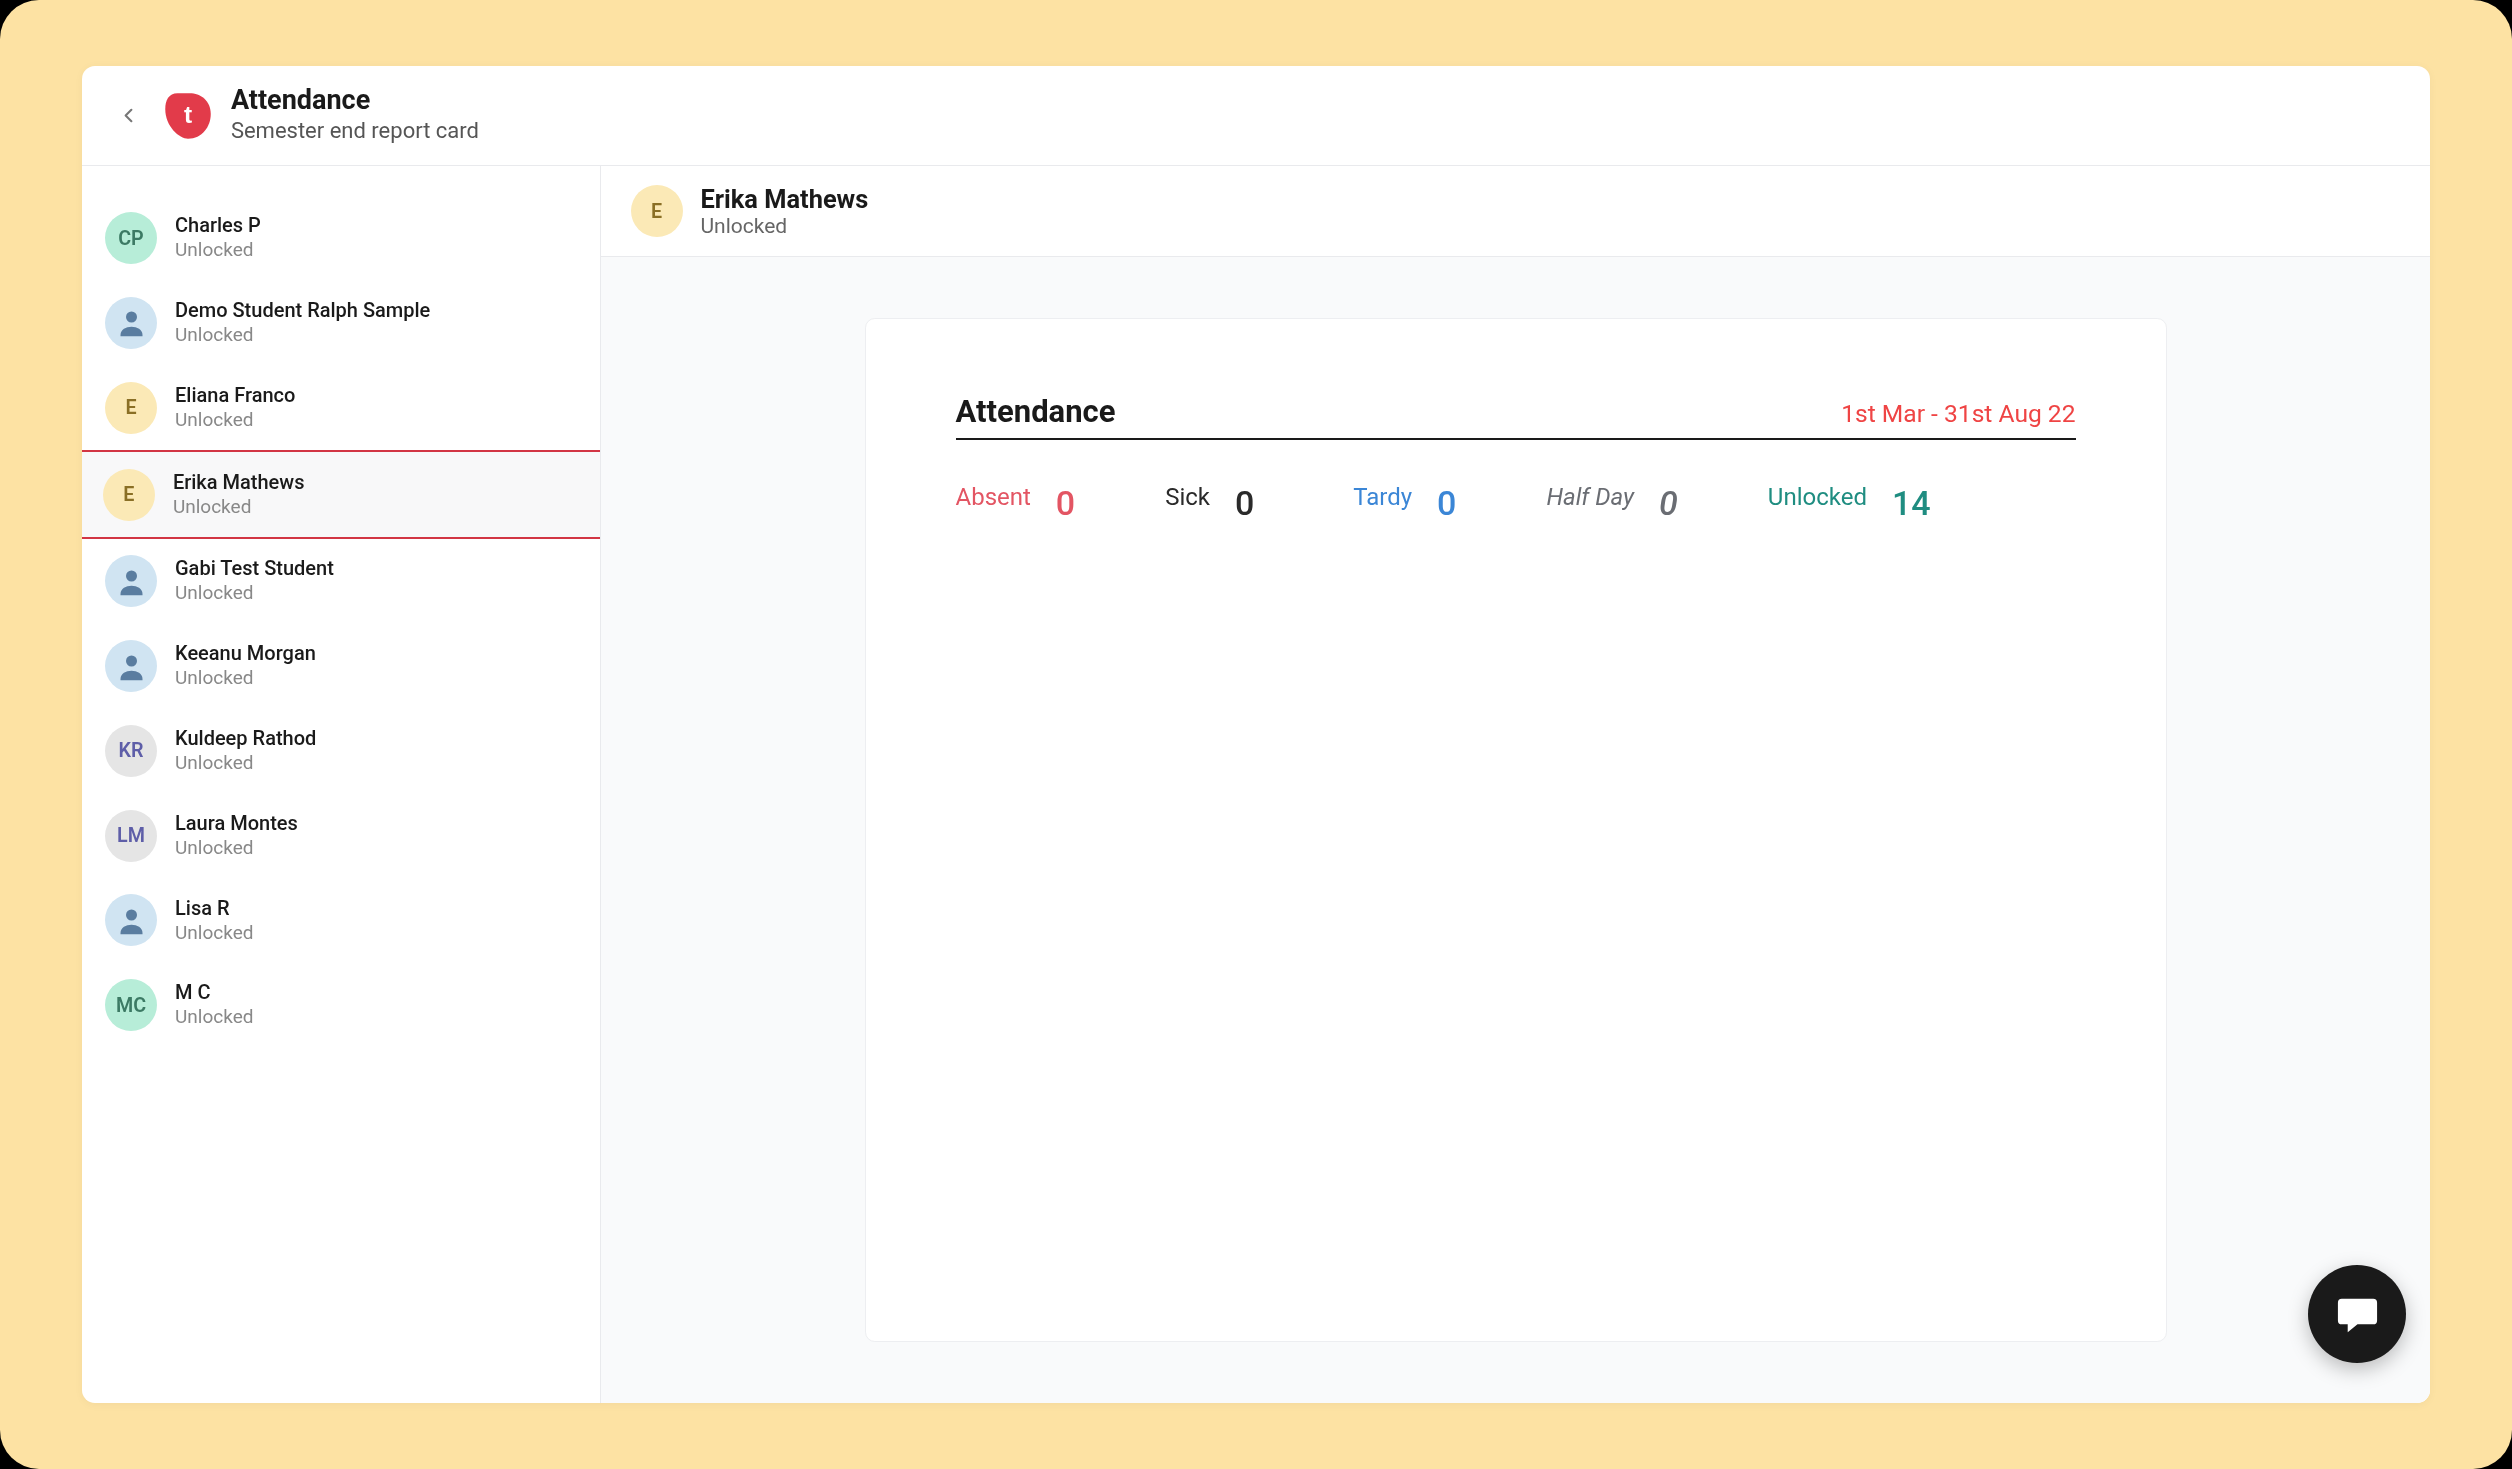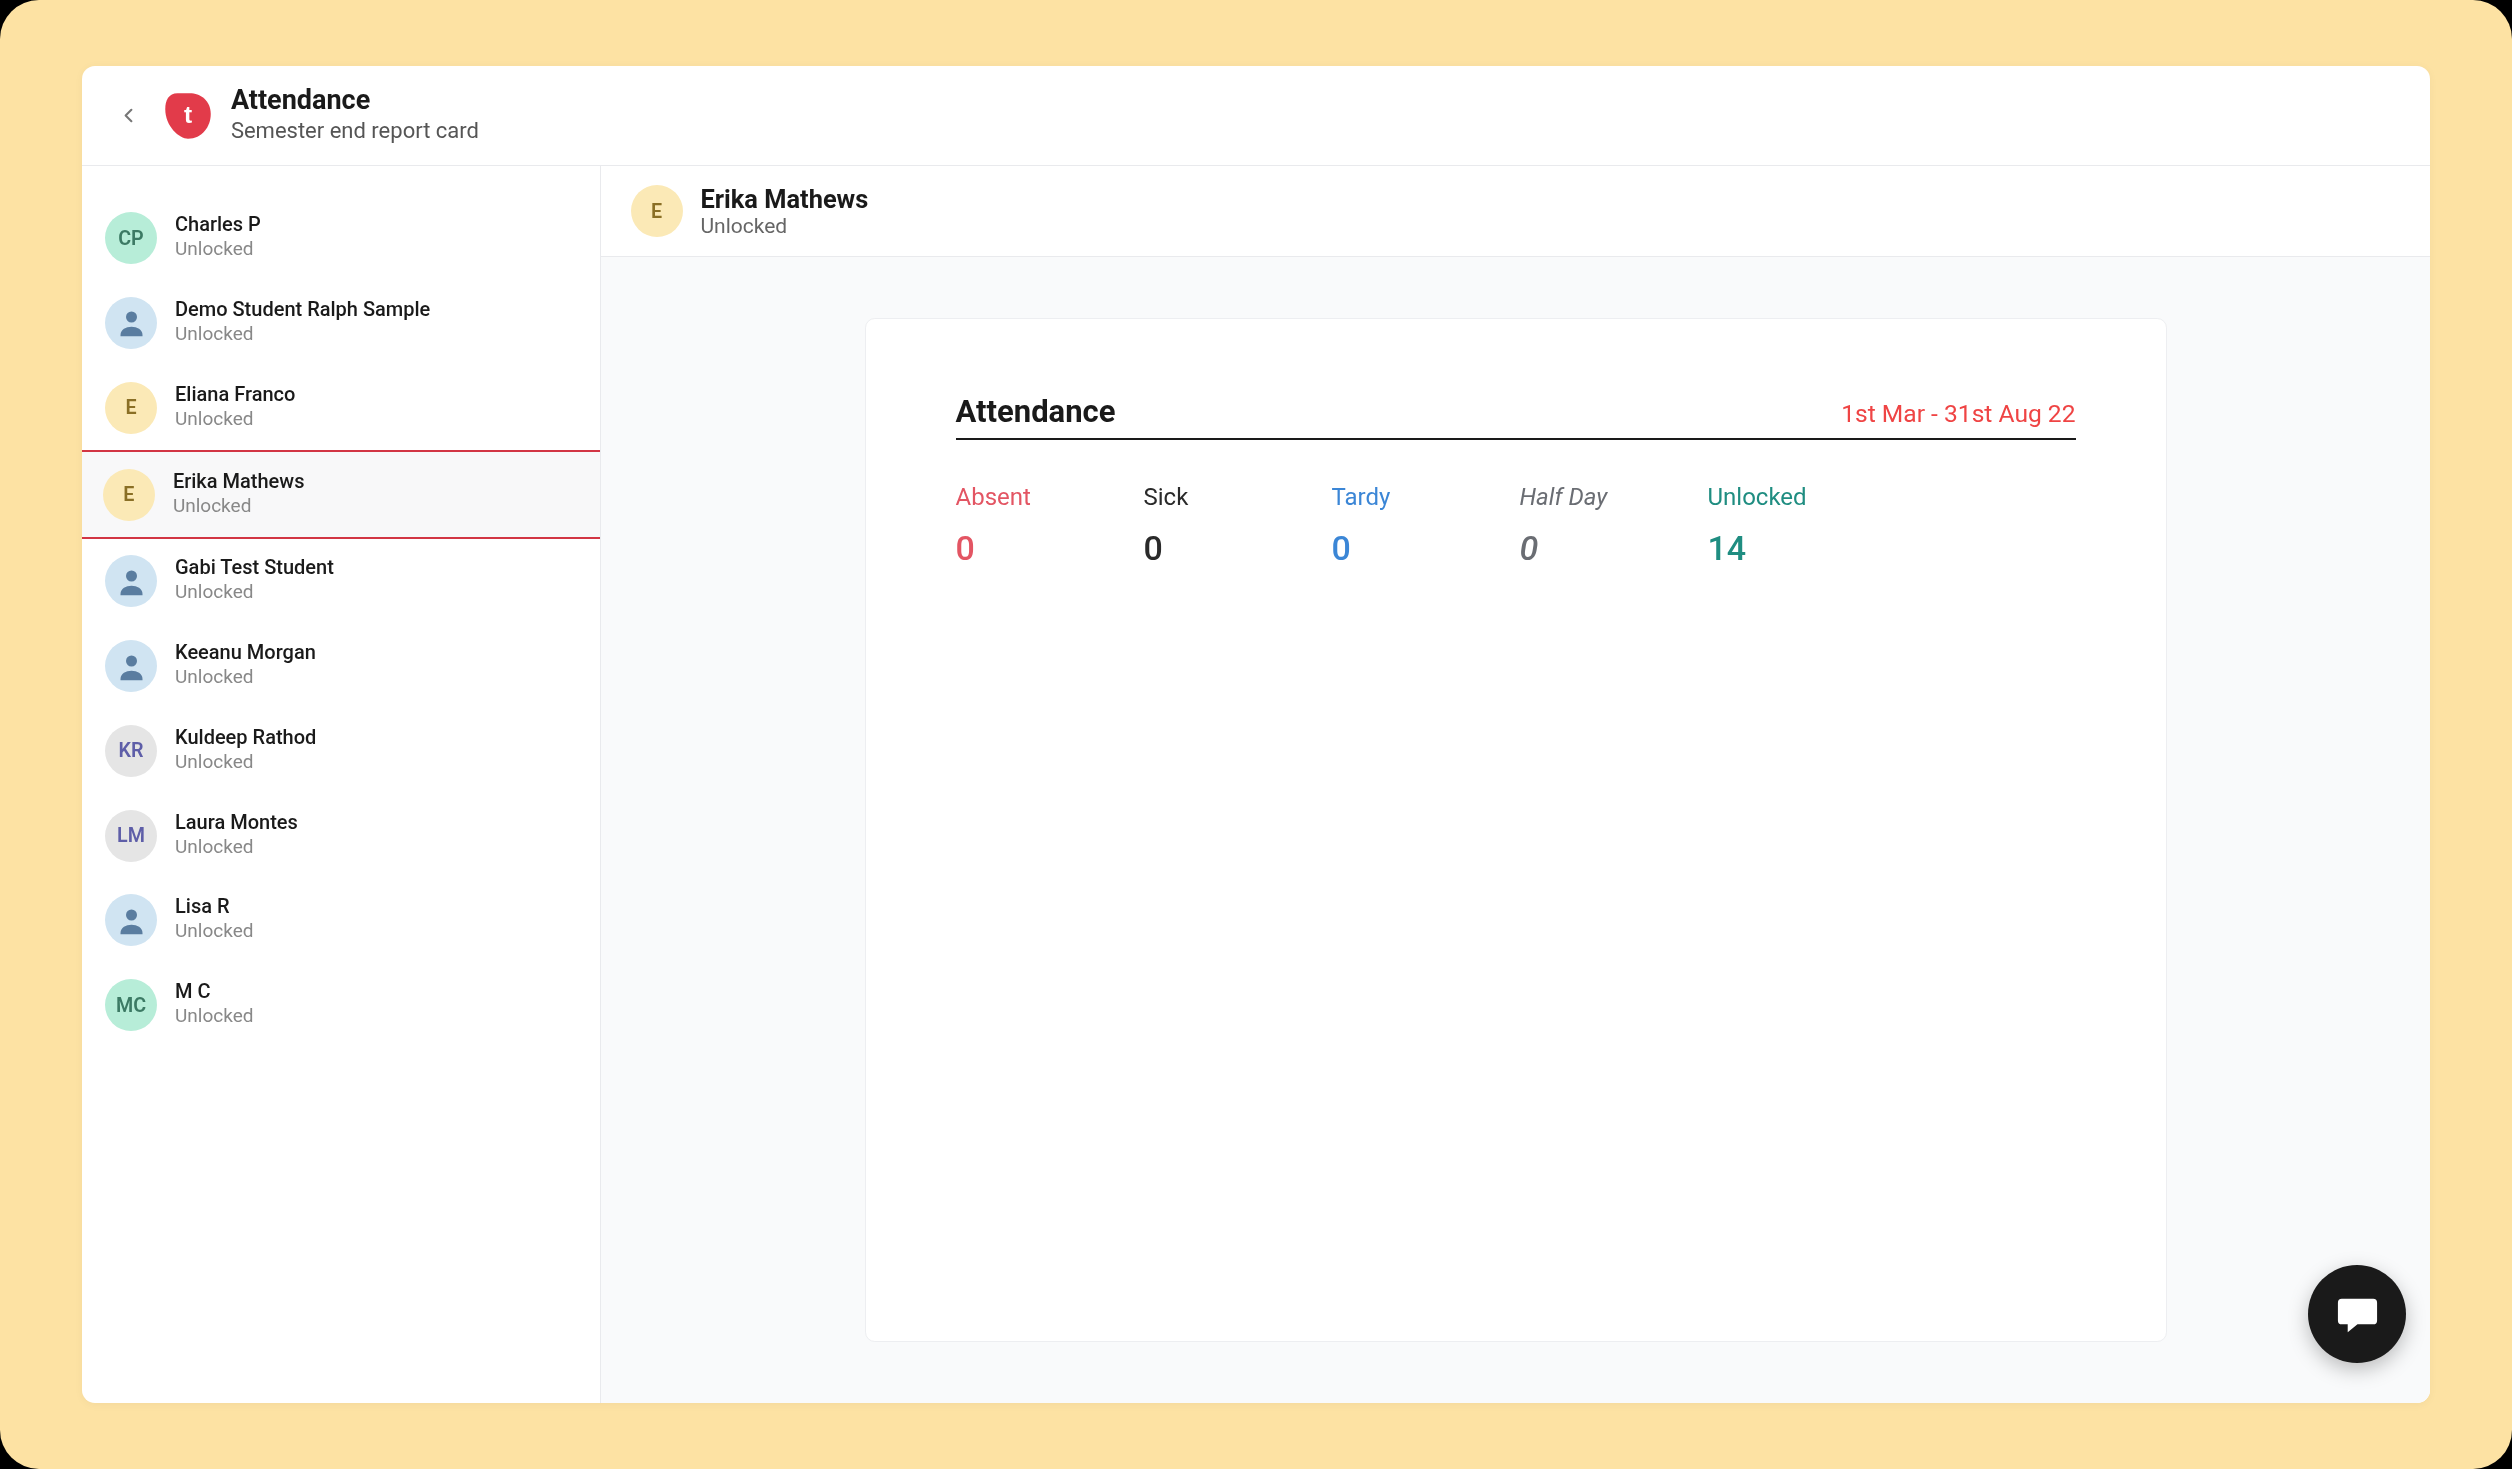--- a/index.html
+++ b/index.html
@@ -90,20 +90,21 @@
   }
   .search-input::placeholder { color: #9a9da3; }
 
   .student-list {
     flex: 1;
     overflow-y: auto;
     padding-top: 6.6px;
   }
   .student-row {
     display: flex;
+    align-items: center;
     gap: 18px;
     padding: 16.4px 23px;
     cursor: pointer;
   }
   .student-row.selected {
     background: #f8f8f9;
   }
   .selected-wrap {
     border: 2.5px solid #d23544;
     border-radius: 3.3px;
@@ -171,21 +172,21 @@
     padding-bottom: 8.2px;
   }
   .card-title { font-size: 31px; font-weight: 700; color: #1a1a1a; }
   .card-range { font-size: 24.6px; color: #ef4444; }
 
   .stats-row {
     display: flex;
     gap: 90px;
     padding-top: 43px;
   }
-  .stat { display: flex; flex-direction: column; gap: 17px; min-width: 98px; }
+  .stat { display: flex; gap: 25px; min-width: 98px; }
   .stat-label { font-size: 24px; }
   .stat-value { font-size: 34px; font-weight: 500; }
   .c-absent  { color: #e35563; }
   .c-sick    { color: #2a2a2a; }
   .c-tardy   { color: #3b86d6; }
   .c-halfday { color: #6a6d73; font-style: italic; }
   .c-present { color: #1f8d81; }
 
   
   .chat-fab {

